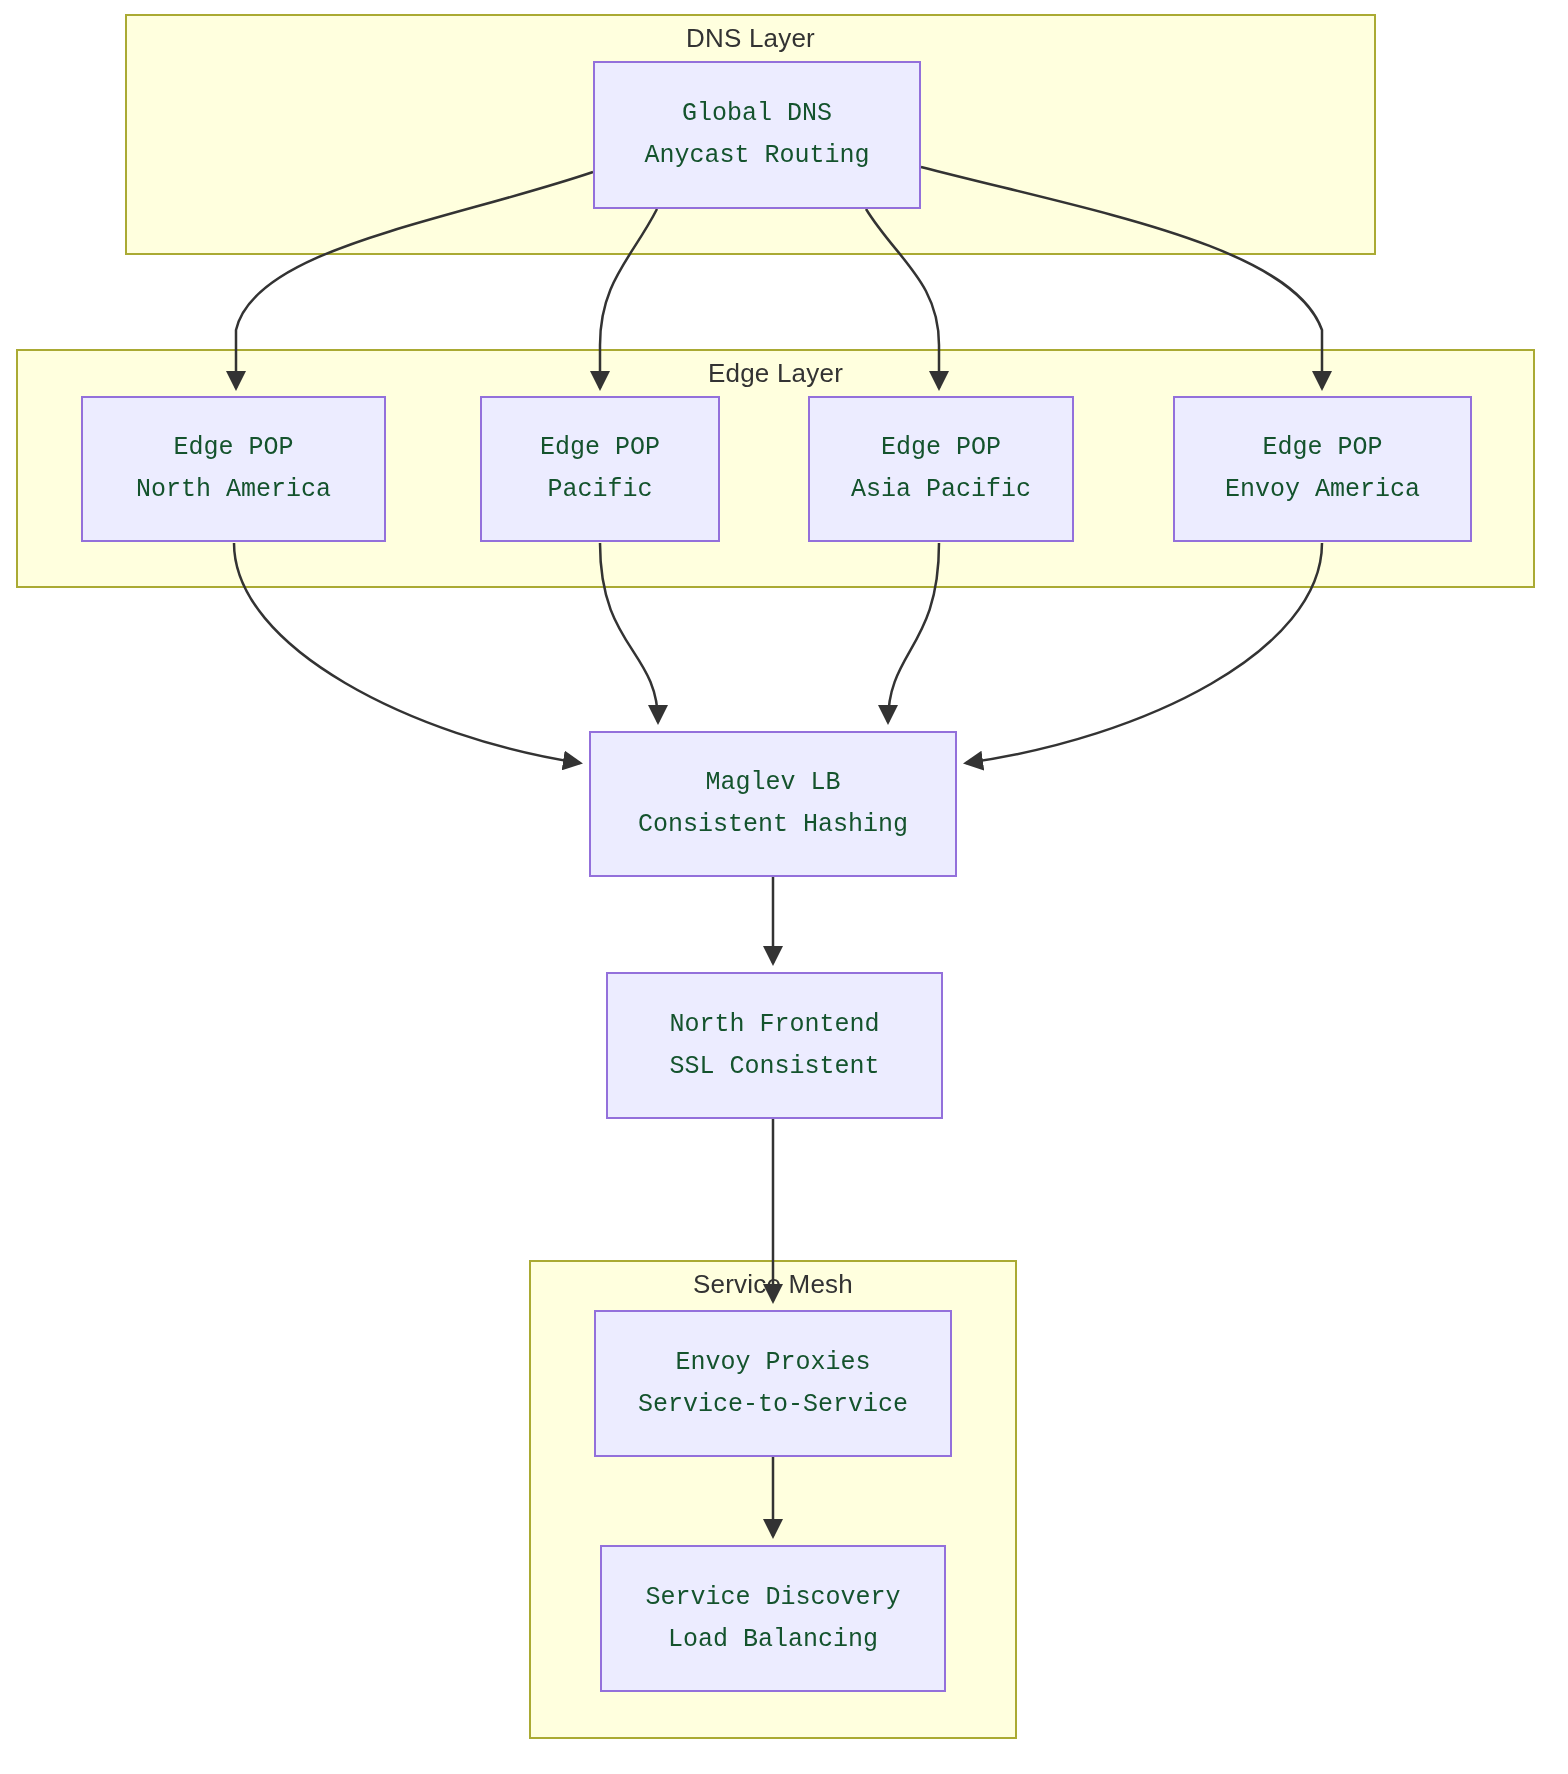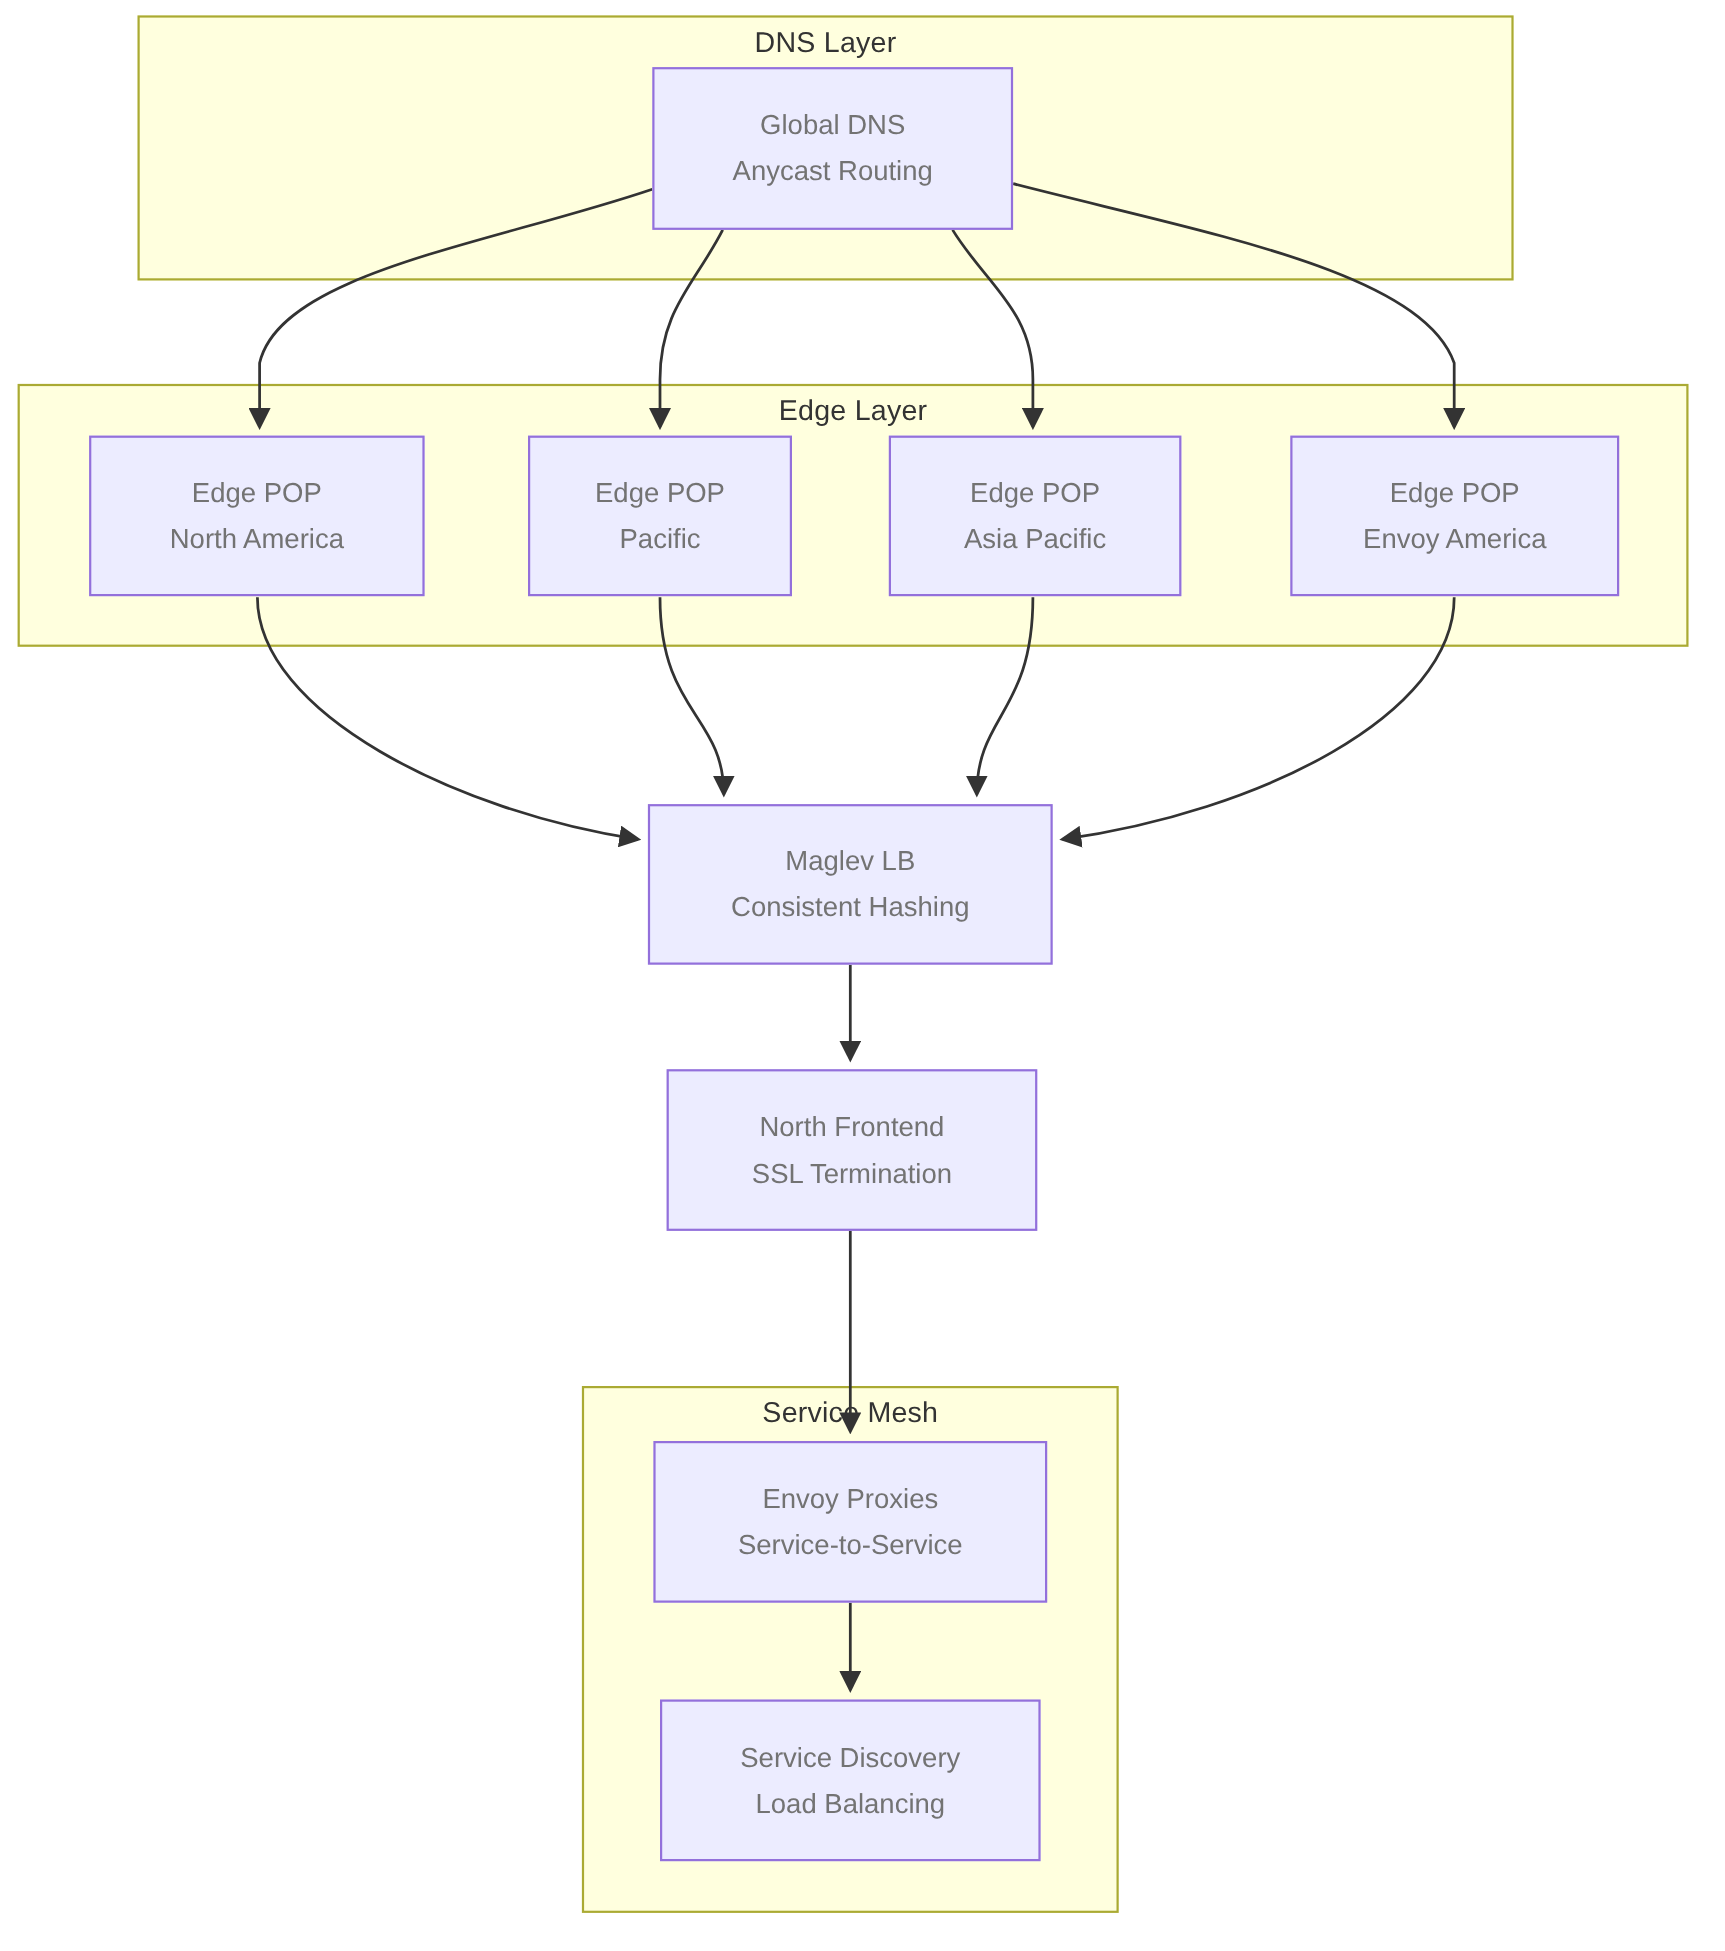--- a/index.html
+++ b/index.html
@@ -47,21 +47,22 @@
     border: 2px solid #9370db;
     box-sizing: border-box;
     z-index: 3;
     display: flex;
     flex-direction: column;
     align-items: center;
     justify-content: center;
     text-align: right;
     font-size: 25px;
     line-height: 42px;
-    color: #737373;
+    color: #14532d;
+    font-family: Liberation Mono, monospace;
   }
   
   #c-dns     { left: 125px; top: 14px;   width: 1251px; height: 241px; }
   #c-edge    { left: 16px;  top: 349px;  width: 1519px; height: 239px; }
   #c-backend { left: 126px; top: 683px;  width: 1250px; height: 485px; }
   #c-mesh    { left: 529px; top: 1260px; width: 488px;  height: 479px; }
   
   #n-global-dns        { left: 593px;  top: 61px;   width: 328px; height: 148px; }
   #n-edge-pop-na       { left: 81px;   top: 396px;  width: 305px; height: 146px; }
   #n-edge-pop-eu       { left: 480px;  top: 396px;  width: 240px; height: 146px; }
@@ -125,21 +126,21 @@
   <div class="node" id="n-edge-pop-la">
     <span>Edge POP</span>
     <span>Envoy America</span>
   </div>
   <div class="node" id="n-maglev-lb">
     <span>Maglev LB</span>
     <span>Consistent Hashing</span>
   </div>
   <div class="node" id="n-google-frontend">
     <span>North Frontend</span>
-    <span>SSL Termination</span>
+    <span>SSL Consistent</span>
   </div>
   <div class="node" id="n-service-discovery">
     <span>Service Discovery</span>
     <span>Load Balancing</span>
   </div>
   <div class="node" id="n-envoy-proxies">
     <span>Envoy Proxies</span>
     <span>Service-to-Service</span>
   </div>
 

